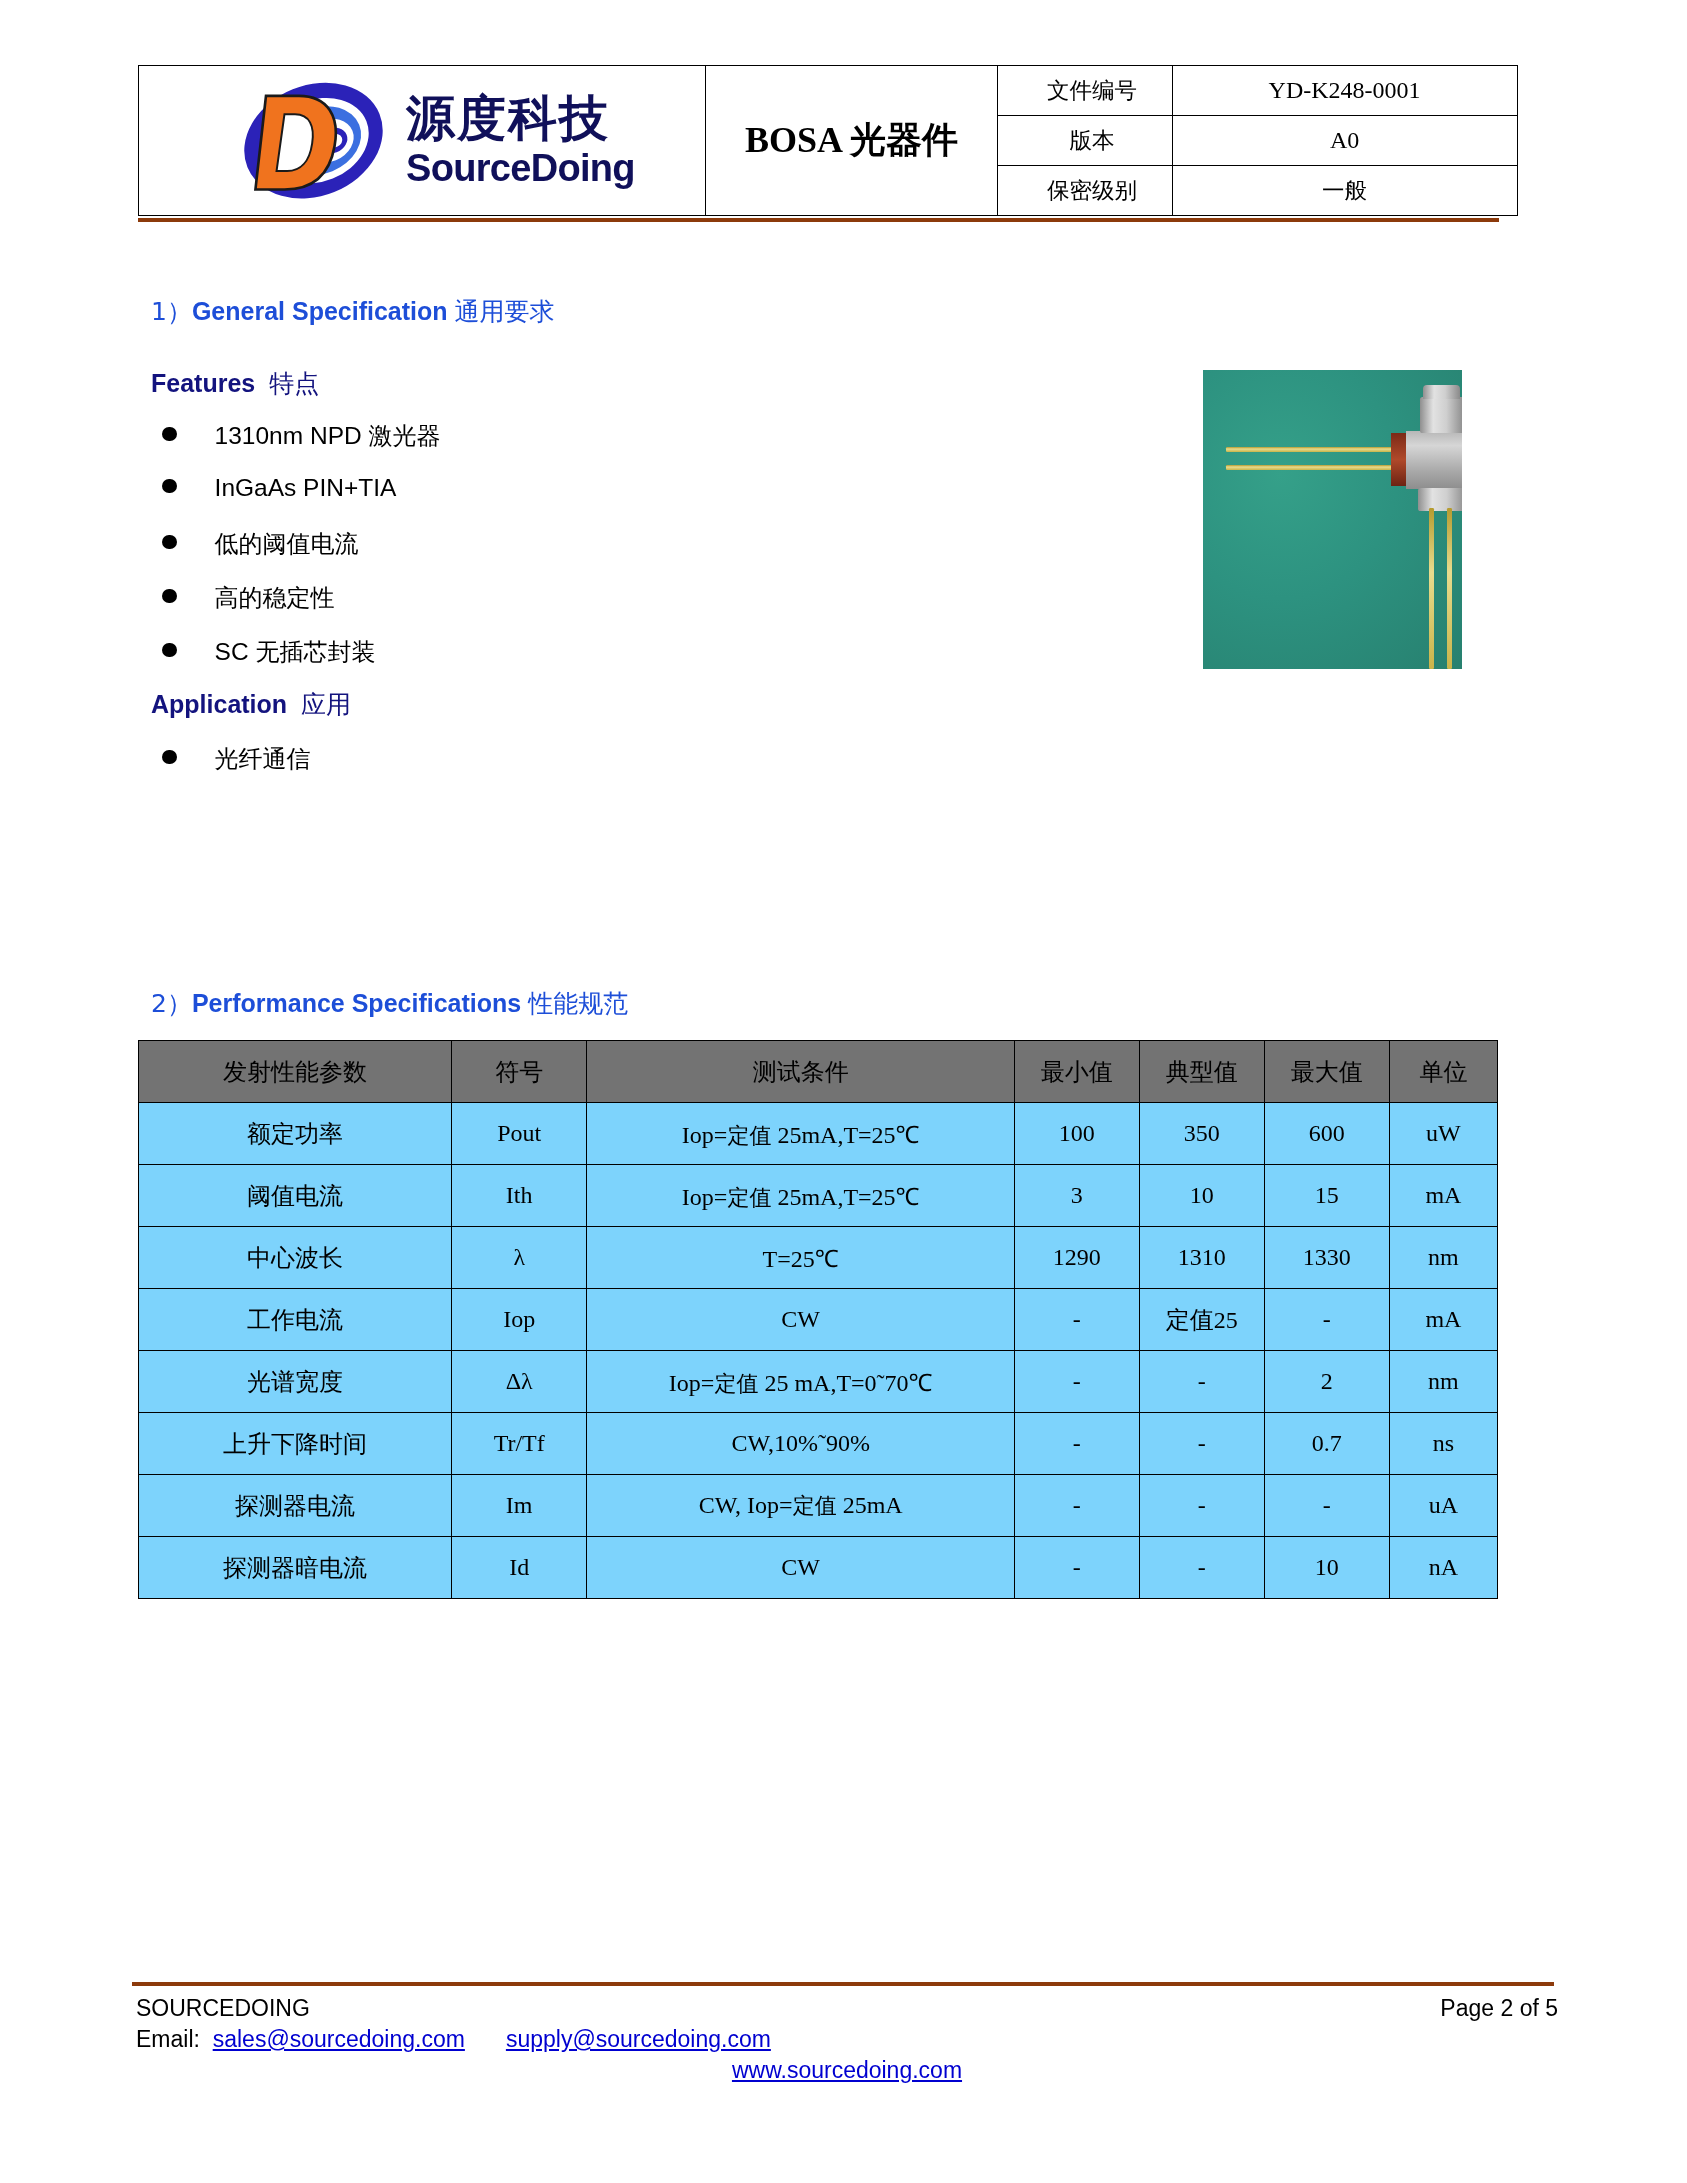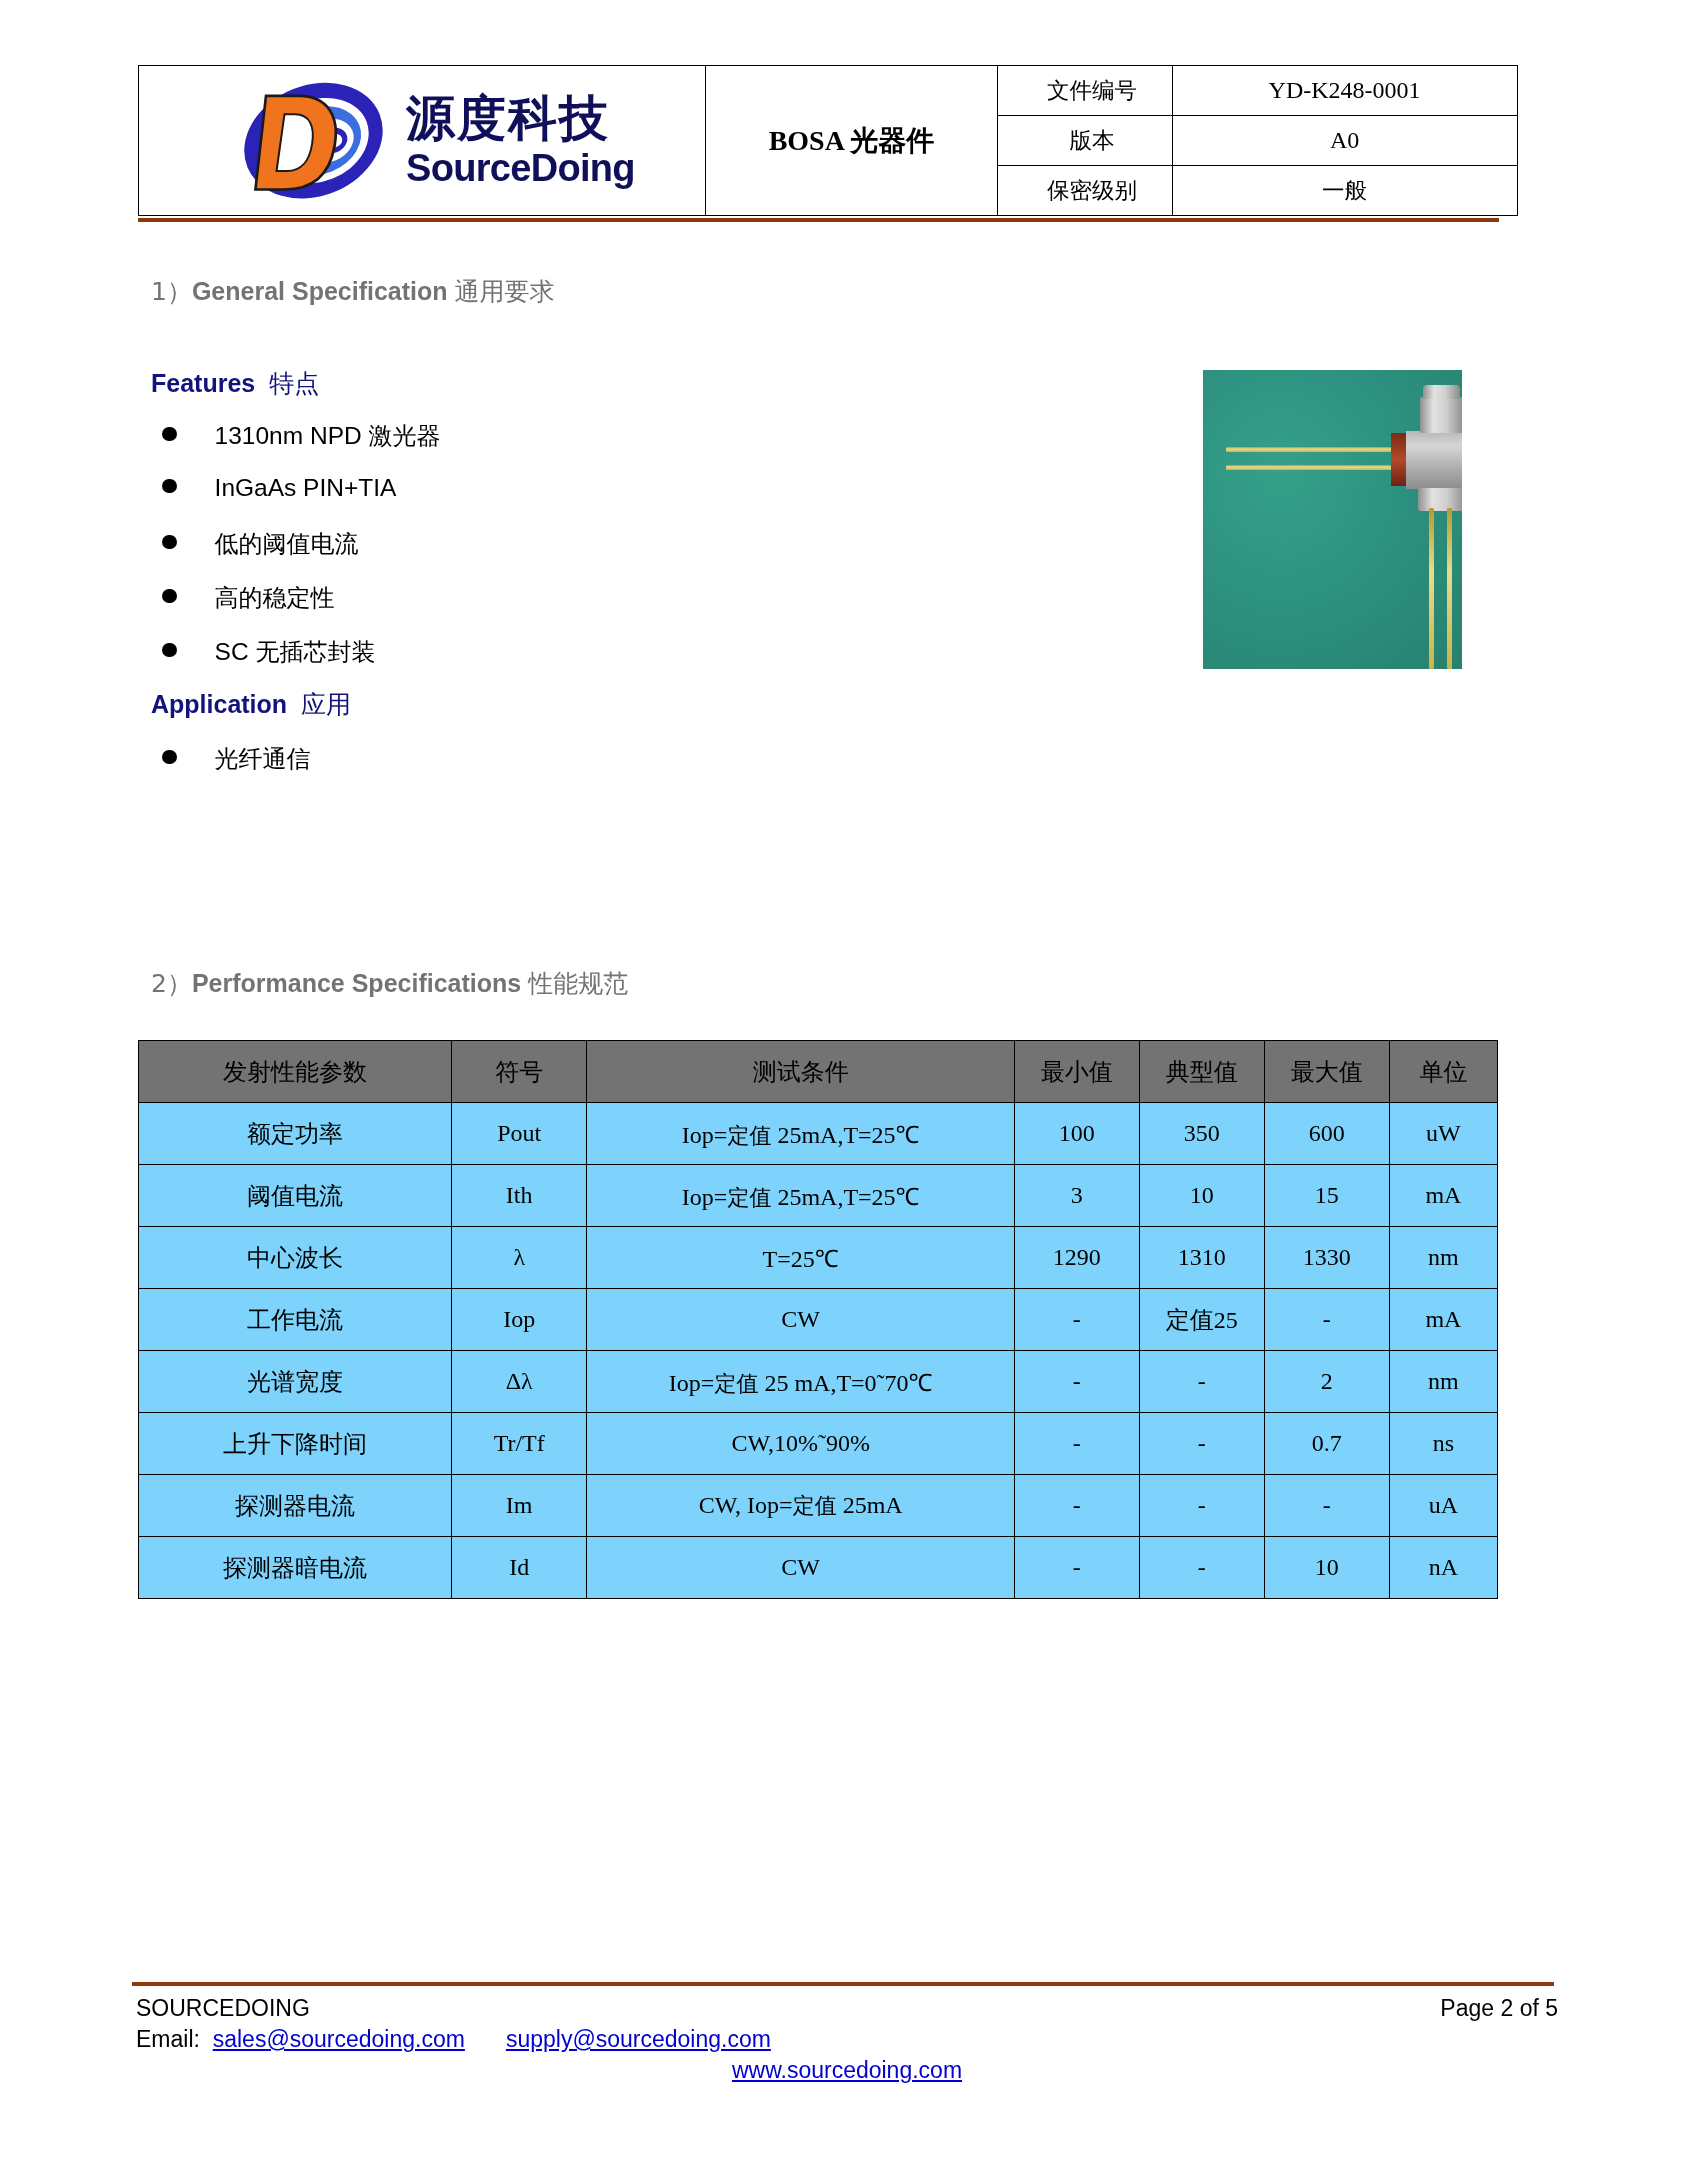--- a/index.html
+++ b/index.html
@@ -77,21 +77,21 @@
     font-size: 38px;
     font-weight: bold;
     color: #10105a;
     margin-top: 5.3px;
     letter-spacing: -0.7px;
   }
   .doc-title-cell {
     width: 291px;
     font-family: "Liberation Serif", serif;
     font-weight: bold;
-    font-size: 28px;
+    font-size: 36px;
     color: #000;
   }
   .hdr-label-cell {
     width: 159px;
     height: 49px;
     font-family: "Liberation Serif", serif;
     font-size: 24px;
     text-align: left;
     padding-left: 14.6px !important;
   }
@@ -109,22 +109,23 @@
     height: 4px;
     background: #8c3a0b;
   }
 
   
   .h-section {
     position: absolute;
     font-family: "Liberation Sans", sans-serif;
     font-weight: bold;
     font-size: 25px;
-    color: #737373;
+    color: #1d4ed8;
     white-space: nowrap;
+    margin-top: 20px;
   }
   .h-section .cn {
     font-family: "DejaVu Sans", sans-serif;
     font-weight: normal;
     font-size: 25px;
   }
   .h-sub {
     position: absolute;
     font-family: "Liberation Sans", sans-serif;
     font-weight: bold;

